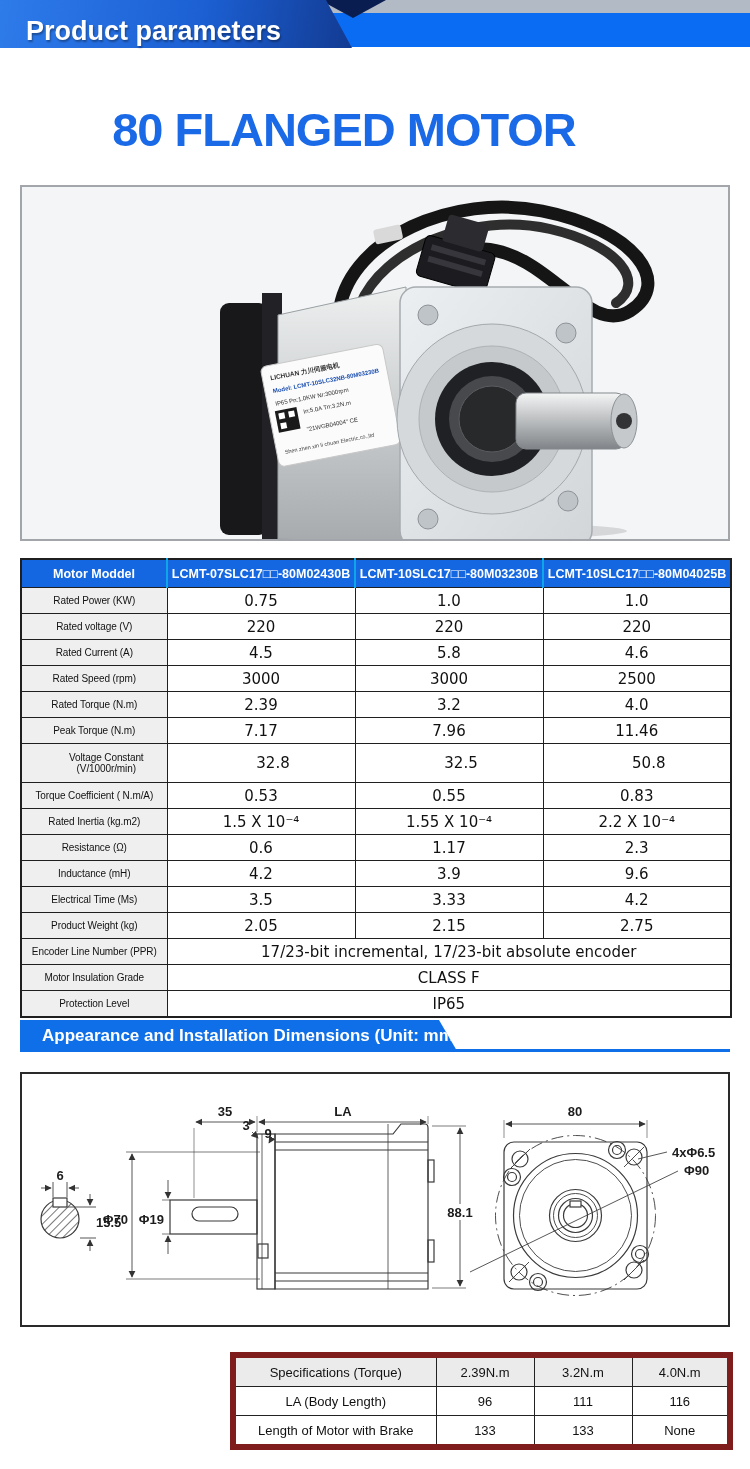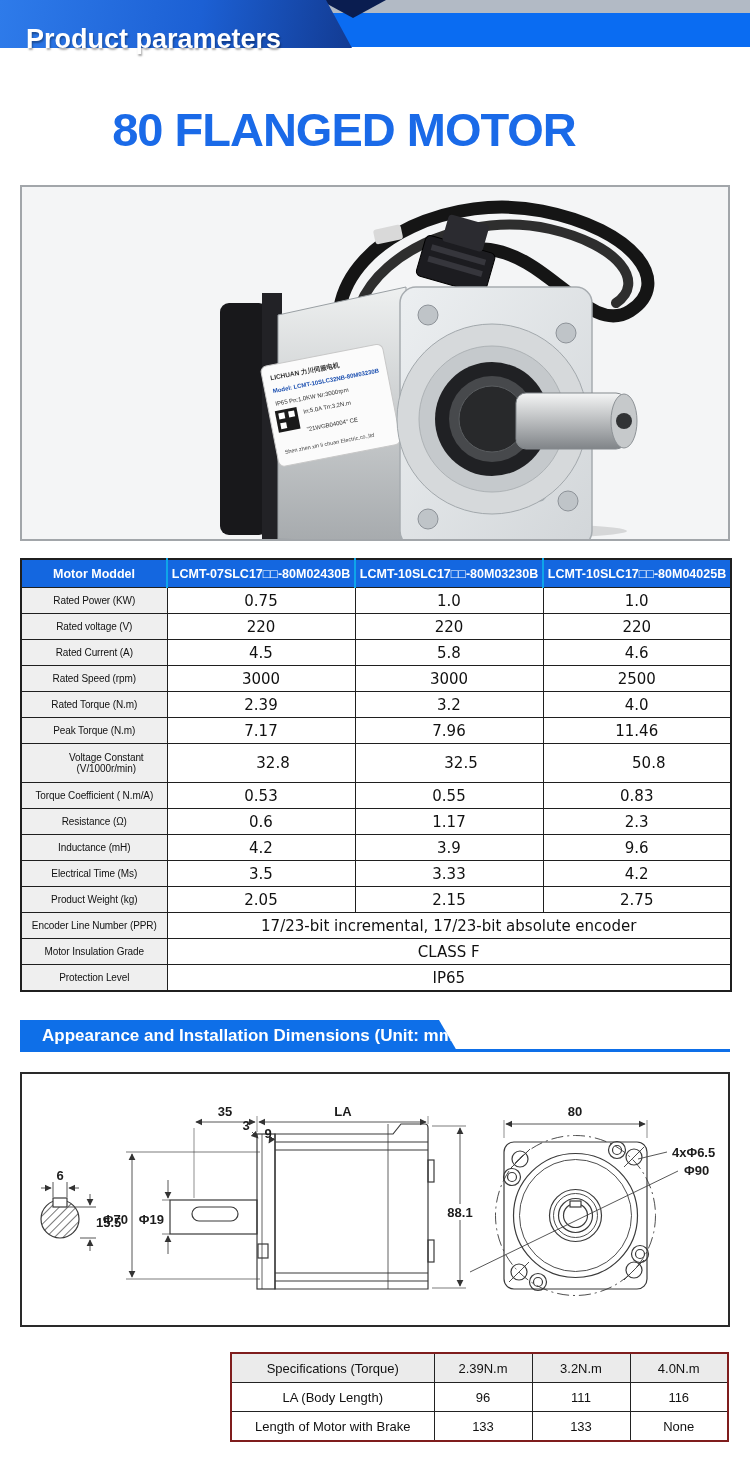--- a/index.html
+++ b/index.html
@@ -7,21 +7,21 @@
           font-family:"Liberation Sans",sans-serif;color:#111;}
   
   .topbar{position:absolute;left:0;top:0;width:750px;height:48px;}
   .strip-gray{position:absolute;left:0;top:0;width:750px;height:13px;background:#b2bac5;}
   .strip-blue{position:absolute;left:0;top:13px;width:750px;height:34px;background:#0a6cf2;}
   .wedge{position:absolute;left:320px;top:0;width:66px;height:18px;
          clip-path:polygon(0 0,100% 0,50% 100%);background:#0a1d50;}
   .ribbon{position:absolute;left:0;top:0;width:360px;height:48px;
           clip-path:polygon(0 0,326px 0,352px 100%,0 100%);
           background:linear-gradient(100deg,#2e7bea 0%,#1c60d4 55%,#12398f 100%);}
-  .ribbon-text{position:absolute;left:26px;top:16px;line-height:47px;font-size:27px;font-weight:bold;
+  .ribbon-text{position:absolute;left:26px;top:8px;line-height:47px;font-size:27px;font-weight:bold;
           color:#fff;text-shadow:1px 2px 2px rgba(0,0,0,.35);white-space:nowrap;}
   
   .page-title{position:absolute;left:0;top:102px;width:688px;text-align:center;
           font-size:47px;font-weight:bold;letter-spacing:-1px;color:#1a6ae8;}
   
   .photo{position:absolute;left:20px;top:185px;width:710px;height:356px;border:2px solid #a2a6aa;
          background:#f4f5f6;box-sizing:border-box;}
   
   .spec-table{position:absolute;left:20px;top:558px;width:710px;border-collapse:collapse;
           table-layout:fixed;border:2px solid #1f1f1f;}
@@ -34,21 +34,21 @@
   
   .banner{position:absolute;left:20px;top:1020px;width:437px;height:31px;background:#0e6fe8;
           clip-path:polygon(0 0,419px 0,437px 100%,0 100%);}
   .banner-text{position:absolute;left:22px;top:0;line-height:31px;font-size:17px;font-weight:bold;color:#fff;white-space:nowrap;}
   .banner-underline{position:absolute;left:20px;top:1049px;width:710px;height:3px;background:#0e6fe8;}
   
   .draw{position:absolute;left:20px;top:1072px;width:710px;height:255px;border:2px solid #2a2a2a;
         background:#fff;box-sizing:border-box;}
   
   .dim-table{position:absolute;left:230px;top:1352px;width:497px;border-collapse:collapse;
-          table-layout:fixed;border:2px solid #7f1d1d;font-size:13px;}
+          table-layout:fixed;border:6px solid #7f1d1d;font-size:13px;}
   .dim-table td{border:1px solid #222;text-align:center;height:26px;background:#fff;}
   .dim-table tr.hd td{background:#ebebeb;}
   svg text{font-family:"Liberation Sans",sans-serif;}
 </style>
 </head>
 <body>
 
 <div class="canvas">
 
   <div class="topbar">
@@ -186,20 +186,26 @@
           <td class="val">32.5</td>
           <td class="val">50.8</td>
         </tr>
     <tr>
           <td class="lbl">Torque Coefficient ( N.m/A)</td>
           <td class="val">0.53</td>
           <td class="val">0.55</td>
           <td class="val">0.83</td>
         </tr>
     <tr>
+          <td class="lbl">Rated Inertia (kg.m2)</td>
+          <td class="val">1.5 X 10⁻⁴</td>
+          <td class="val">1.55 X 10⁻⁴</td>
+          <td class="val">2.2 X 10⁻⁴</td>
+        </tr>
+    <tr>
           <td class="lbl">Resistance (Ω)</td>
           <td class="val">0.6</td>
           <td class="val">1.17</td>
           <td class="val">2.3</td>
         </tr>
     <tr>
           <td class="lbl">Inductance (mH)</td>
           <td class="val">4.2</td>
           <td class="val">3.9</td>
           <td class="val">9.6</td>

